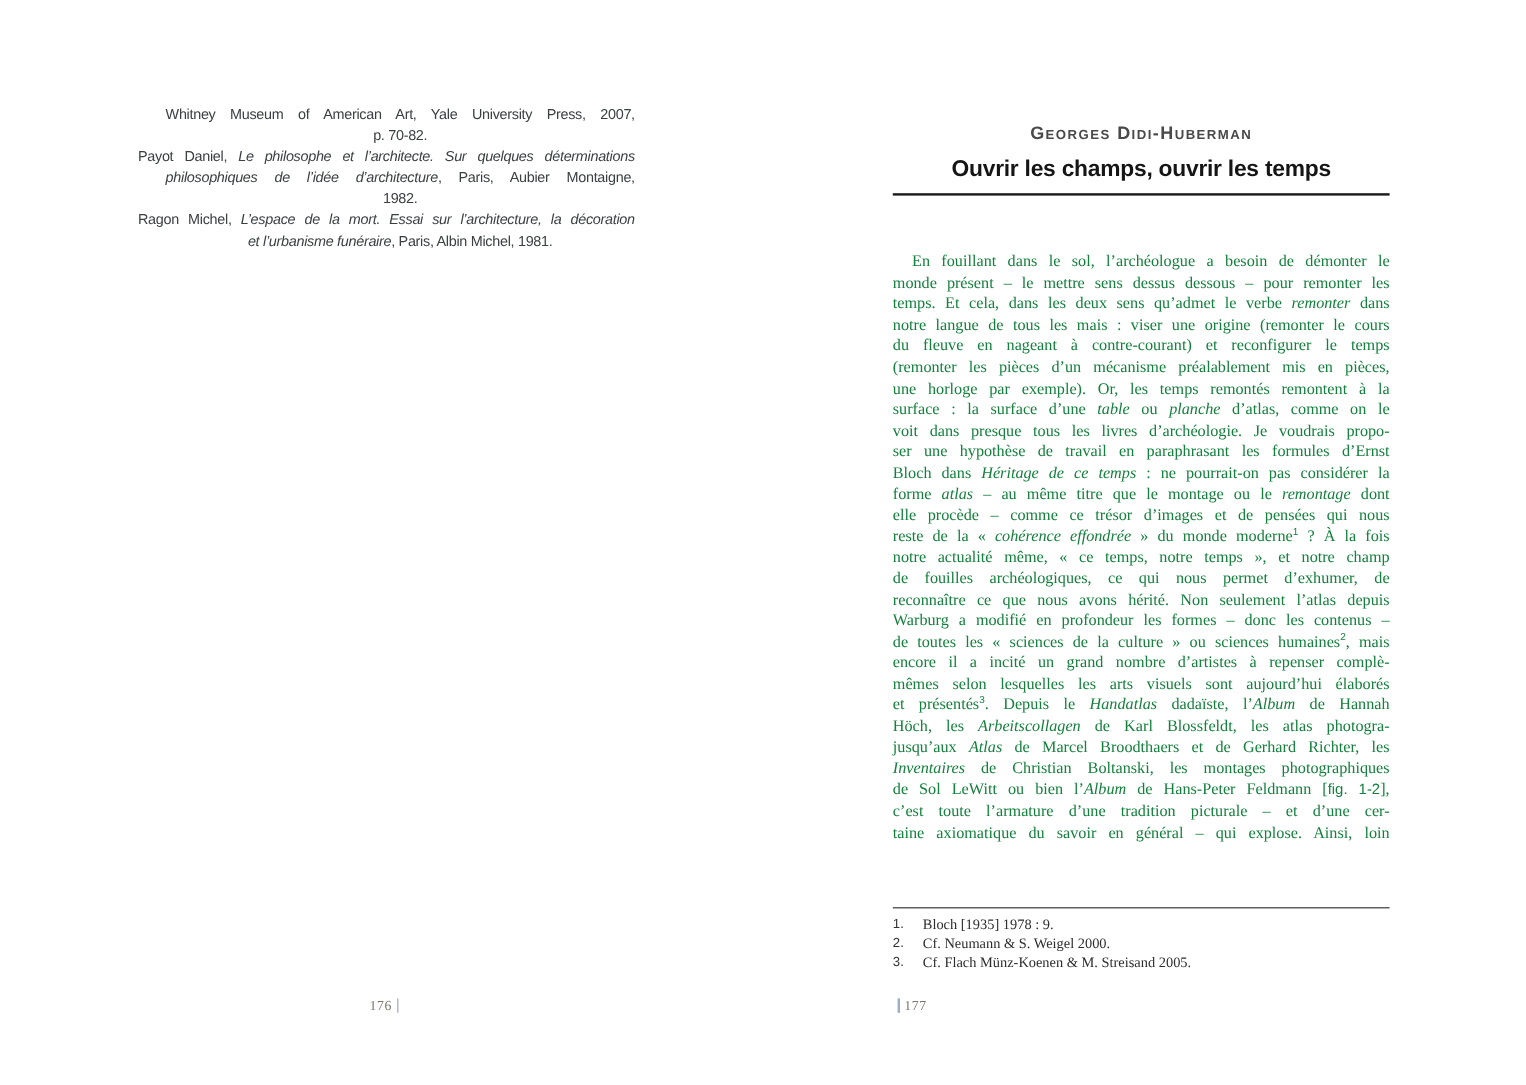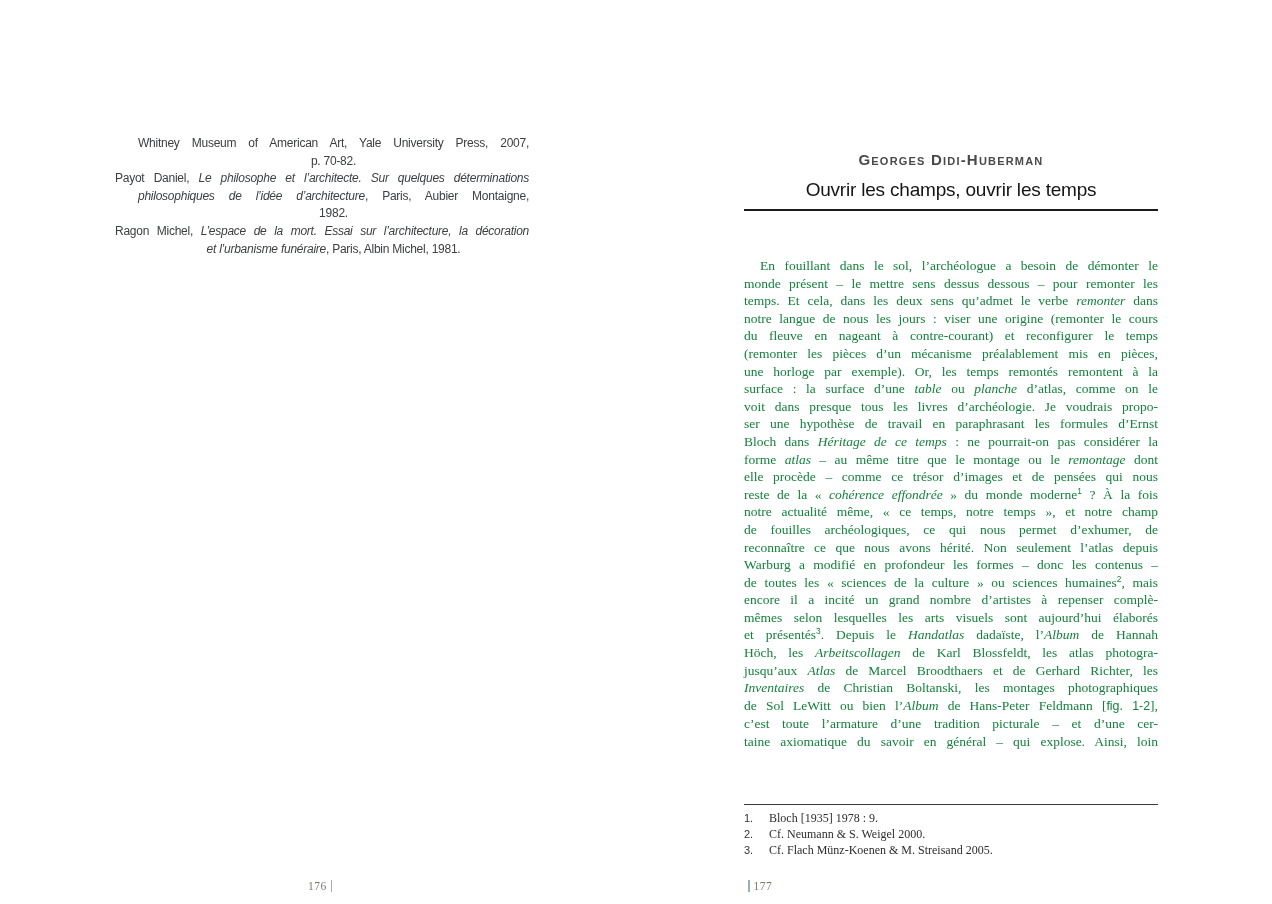--- a/index.html
+++ b/index.html
@@ -1,20 +1,20 @@
 <!DOCTYPE html>
 <html><head>
 <meta charset="utf-8">
 <style>
   html,body{margin:0;padding:0;background:#ffffff;}
   .spread{
     position:relative;width:1272px;height:904px;background:#ffffff;overflow:hidden;
     font-family:"Liberation Serif","DejaVu Serif",serif;color:#2d2d2d;
   }
-  .page{position:absolute;top:0;height:676px;width:636px;margin-top:48px;}
+  .page{position:absolute;top:0;height:676px;width:636px;}
   .page.left{left:0;}
   .page.right{left:636px;}
 
   
   .biblio{
     position:absolute;left:115px;top:87px;width:414px;
     font-family:"Liberation Sans","DejaVu Sans",sans-serif;
     font-size:12px;letter-spacing:-0.25px;line-height:17.6px;color:#3c4043;
   }
   .biblio .line{width:100%;box-sizing:border-box;}
@@ -23,21 +23,21 @@
   .col{position:absolute;left:108px;width:414px;}
   .author{
     top:103px;text-align:center;
     font-family:"Liberation Sans","DejaVu Sans",sans-serif;
     font-variant:small-caps;font-weight:700;font-size:15px;
     letter-spacing:1.2px;color:#494949;
   }
   .title{
     top:131px;margin:0;text-align:center;
     font-family:"Liberation Sans","DejaVu Sans",sans-serif;
-    font-weight:400;font-size:19px;color:#151515;letter-spacing:-0.2px;
+    font-weight:700;font-size:19px;color:#151515;letter-spacing:-0.2px;
   }
   .title-rule{top:161px;height:2px;background:#1b1b1b;}
 
   .bodytext{
     top:209px;font-size:13.5px;line-height:17.6px;color:#15803d;
   }
   .line{width:100%;box-sizing:border-box;text-align:center;white-space:normal;}
   .line.just{text-align:justify;text-align-last:justify;}
   .bodytext .line.ind{padding-left:16px;}
   .biblio .line.ind{padding-left:23px;}
@@ -91,21 +91,21 @@
 
   <section class="page right">
     <div class="col author">Georges Didi-Huberman</div>
     <h1 class="col title">Ouvrir les champs, ouvrir les temps</h1>
     <div class="col title-rule"></div>
 
     <div class="col bodytext" id="bodytext">
         <div class="line just ind">En fouillant dans le sol, l’archéologue a besoin de démonter le</div>
         <div class="line just">monde présent – le mettre sens dessus dessous – pour remonter les</div>
         <div class="line just">temps. Et cela, dans les deux sens qu’admet le verbe <i>remonter</i> dans</div>
-        <div class="line just">notre langue de nous les jours : viser une origine (remonter le cours</div>
+        <div class="line just">notre langue de tous les mais : viser une origine (remonter le cours</div>
         <div class="line just">du fleuve en nageant à contre-courant) et reconfigurer le temps</div>
         <div class="line just">(remonter les pièces d’un mécanisme préalablement mis en pièces,</div>
         <div class="line just">une horloge par exemple). Or, les temps remontés remontent à la</div>
         <div class="line just">surface : la surface d’une <i>table</i> ou <i>planche</i> d’atlas, comme on le</div>
         <div class="line just">voit dans presque tous les livres d’archéologie. Je voudrais propo-</div>
         <div class="line just">ser une hypothèse de travail en paraphrasant les formules d’Ernst</div>
         <div class="line just">Bloch dans <i>Héritage de ce temps</i> : ne pourrait-on pas considérer la</div>
         <div class="line just">forme <i>atlas</i> – au même titre que le montage ou le <i>remontage</i> dont</div>
         <div class="line just">elle procède – comme ce trésor d’images et de pensées qui nous</div>
         <div class="line just">reste de la « <i>cohérence effondrée</i> » du monde moderne<sup>1</sup> ? À la fois</div>

